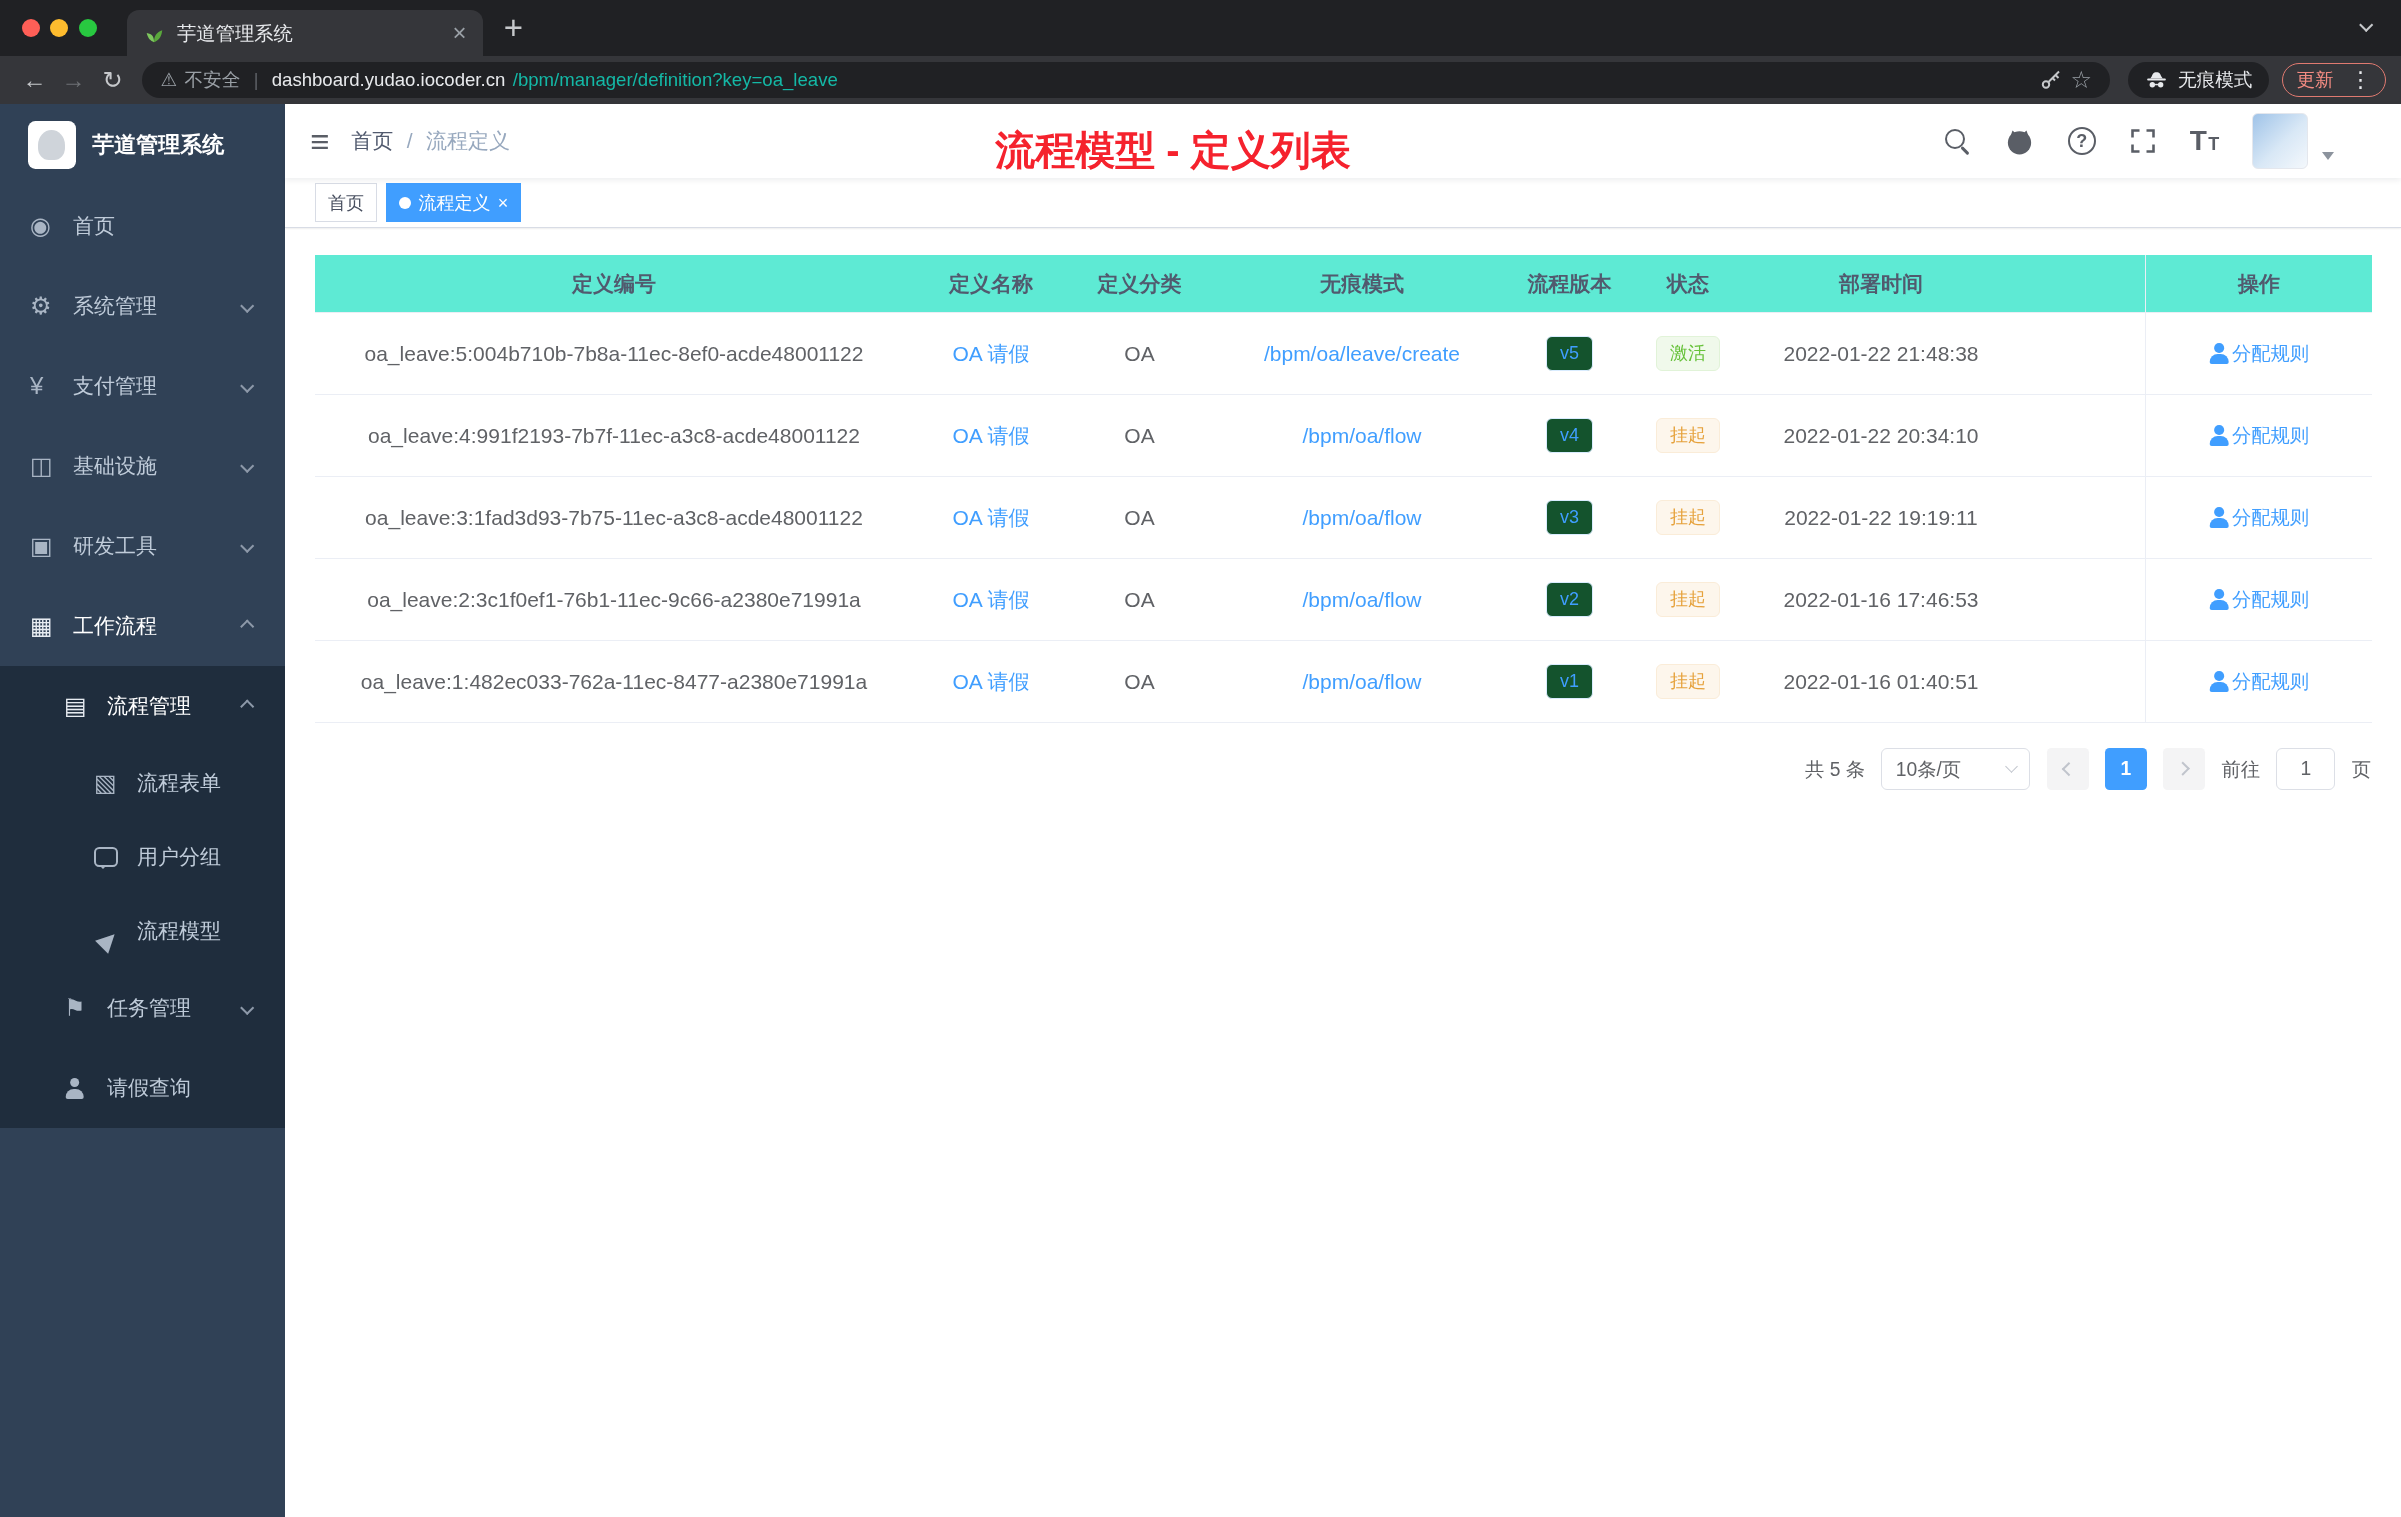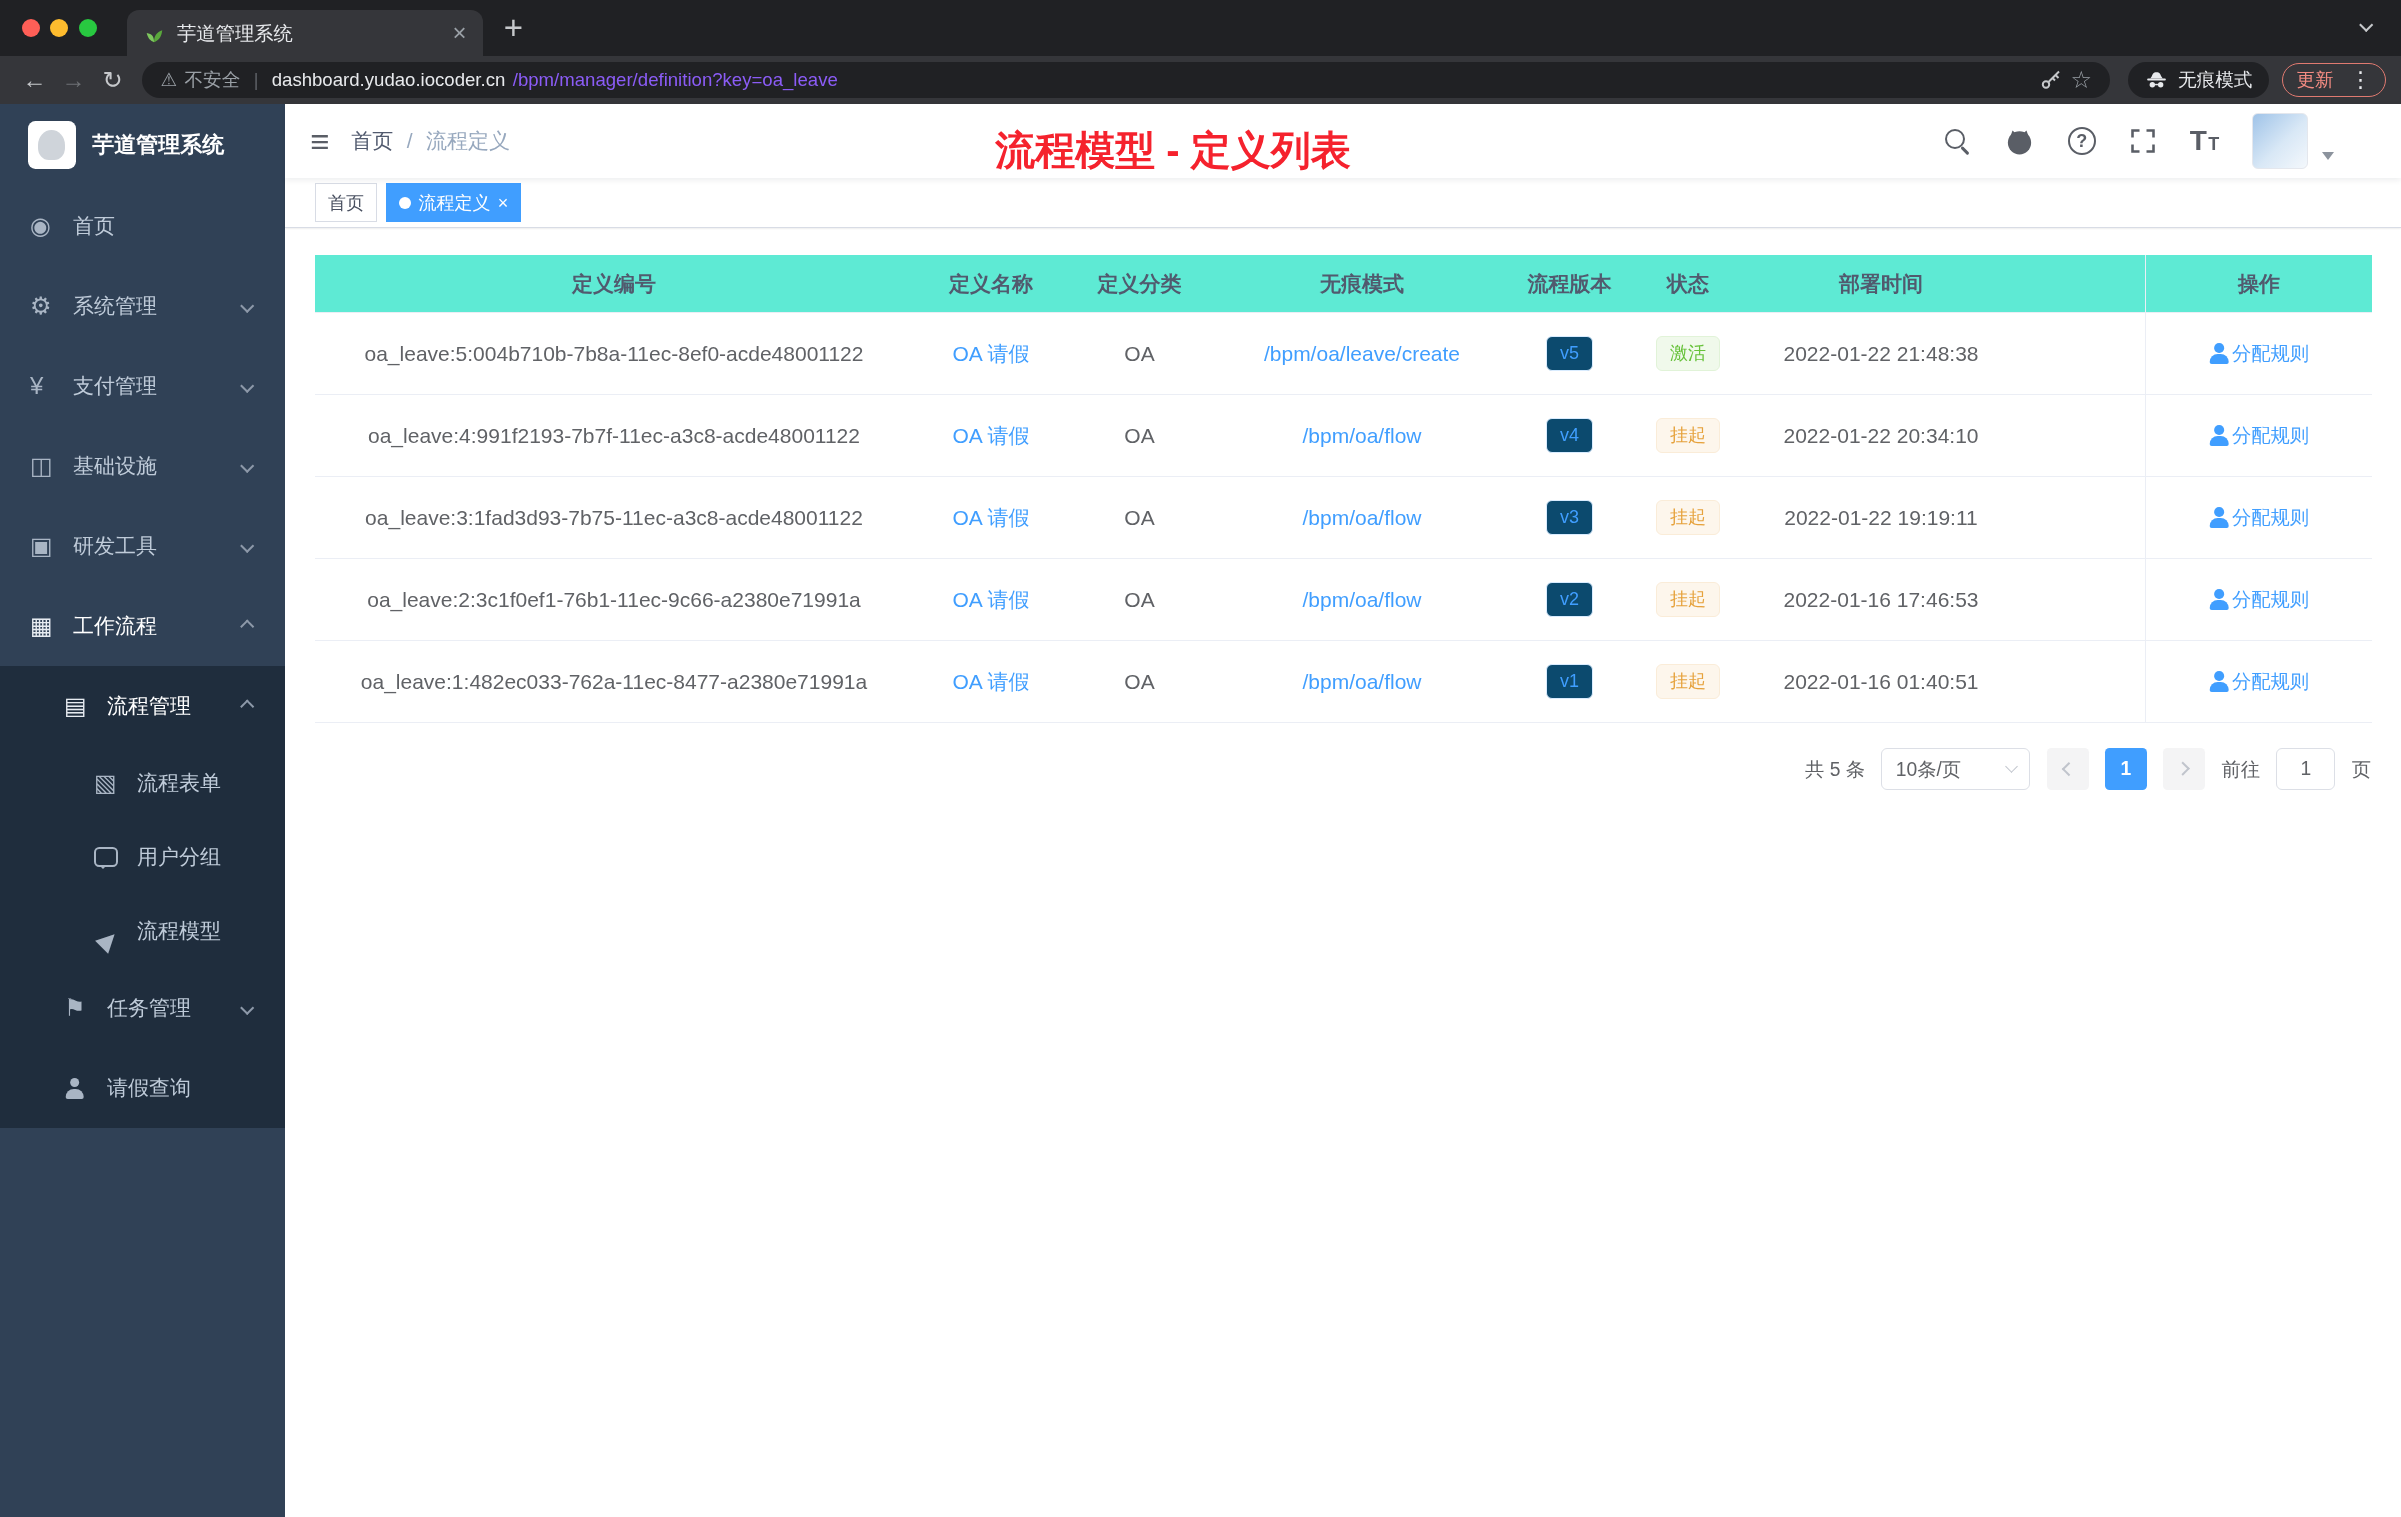--- a/index.html
+++ b/index.html
@@ -19,21 +19,21 @@
   .tab-close{color:#9aa0a6;font-size:24px;line-height:1}
   .newtab{color:#c6c8cb;font-size:33px;margin-left:21px;line-height:0.8}
   .tschev{width:10.4px;height:10.4px;border-right:2.2px solid #c6c8cb;border-bottom:2.2px solid #c6c8cb;transform:rotate(45deg);margin:-6px 30px 0 auto}
   .urlrow{height:48px;display:flex;align-items:center;background:#35363a;padding:0 15px}
   .nav-ic{color:#c6c8cb;font-size:24px;width:39px;text-align:center}
   .nav-ic.dim{color:#6e7175}
   .omnibox{flex:1;height:36px;background:#202124;border-radius:18px;display:flex;align-items:center;padding:0 18px;font-size:18.6px;color:#9aa0a6;gap:7.4px;margin:0 10.4px}
   .warn{font-size:18.6px;color:#9aa0a6}
   .om-div{color:#5f6368;margin:0 6px;font-size:18px}
   .domain{color:#e8eaed;white-space:nowrap}
-  .path{color:#8b5cf6;white-space:nowrap}
+  .path{color:#14b8a6;white-space:nowrap}
   .om-spacer{flex:1}
   .om-ic{display:flex;color:#c6c8cb}
   .om-ic svg{width:24px;height:24px}
   .star{color:#9aa0a6;font-size:24px;line-height:1}
   .incog{display:flex;align-items:center;gap:9px;background:#202124;border-radius:18px;height:36px;padding:0 16.3px;color:#e8eaed;font-size:18.6px;margin-left:7.4px;white-space:nowrap}
   .incog svg{width:25px;height:25px;color:#e8eaed}
   .update-pill{display:flex;align-items:center;gap:16px;border:1.5px solid #e07a70;border-radius:19.3px;height:34px;padding:0 13.4px;color:#f28b82;font-size:18.6px;margin-left:13.4px;white-space:nowrap}
   .dots{color:#e8eaed;font-size:22px;line-height:1}
 
   
@@ -88,21 +88,21 @@
   
   .content{flex:1;padding:27px 30px;background:#fff}
   .tbl{width:2057px;font-size:21px}
   .trow{display:grid;grid-template-columns:598px 156px 141px 304px 111px 126px 260px 1fr 227px;align-items:center}
   .thead{background:#5eead4;height:58px;color:#515a6e;font-weight:700;border-bottom:0.7px solid #ebeef5}
   .tr{height:82px;border-bottom:0.7px solid #ebeef5;color:#606266}
   .th,.td{text-align:center;padding:0 6px;white-space:nowrap;overflow:hidden}
   .fixedcol{border-left:0.7px solid #ebeef5;align-self:stretch;display:flex;align-items:center;justify-content:center}
   .link{color:#409eff;cursor:pointer}
   .badge{display:inline-block;padding:4.5px 13.4px;border-radius:6px;font-size:18px;line-height:1.3}
-  .badge.version{background:#0c4a6e;border:0.7px solid #d9ecff;color:#409eff}
+  .badge.version{background:#14532d;border:0.7px solid #d9ecff;color:#409eff}
   .badge.success{background:#f0f9eb;border:0.7px solid #e1f3d8;color:#67c23a}
   .badge.warning{background:#fdf6ec;border:0.7px solid #faecd8;color:#e6a23c}
   .action-link{color:#409eff;display:inline-flex;align-items:center;gap:2px;font-size:19.3px;cursor:pointer}
   .icon-person{width:21px;height:21px;position:relative;display:inline-block}
   .icon-person::before{content:"";position:absolute;left:50%;top:0;transform:translateX(-50%);width:9.7px;height:9.7px;border-radius:50%;background:currentColor}
   .icon-person::after{content:"";position:absolute;left:50%;bottom:0;transform:translateX(-50%);width:18.6px;height:9.7px;border-radius:9px 9px 2.2px 2.2px;background:currentColor}
   .icon-bubble{width:24px;height:19.3px;border:2.2px solid currentColor;border-radius:5.2px;display:inline-block;position:relative}
   .icon-bubble::after{content:"";position:absolute;left:3px;bottom:-8.2px;border:4.5px solid transparent;border-top-color:currentColor}
 
   

